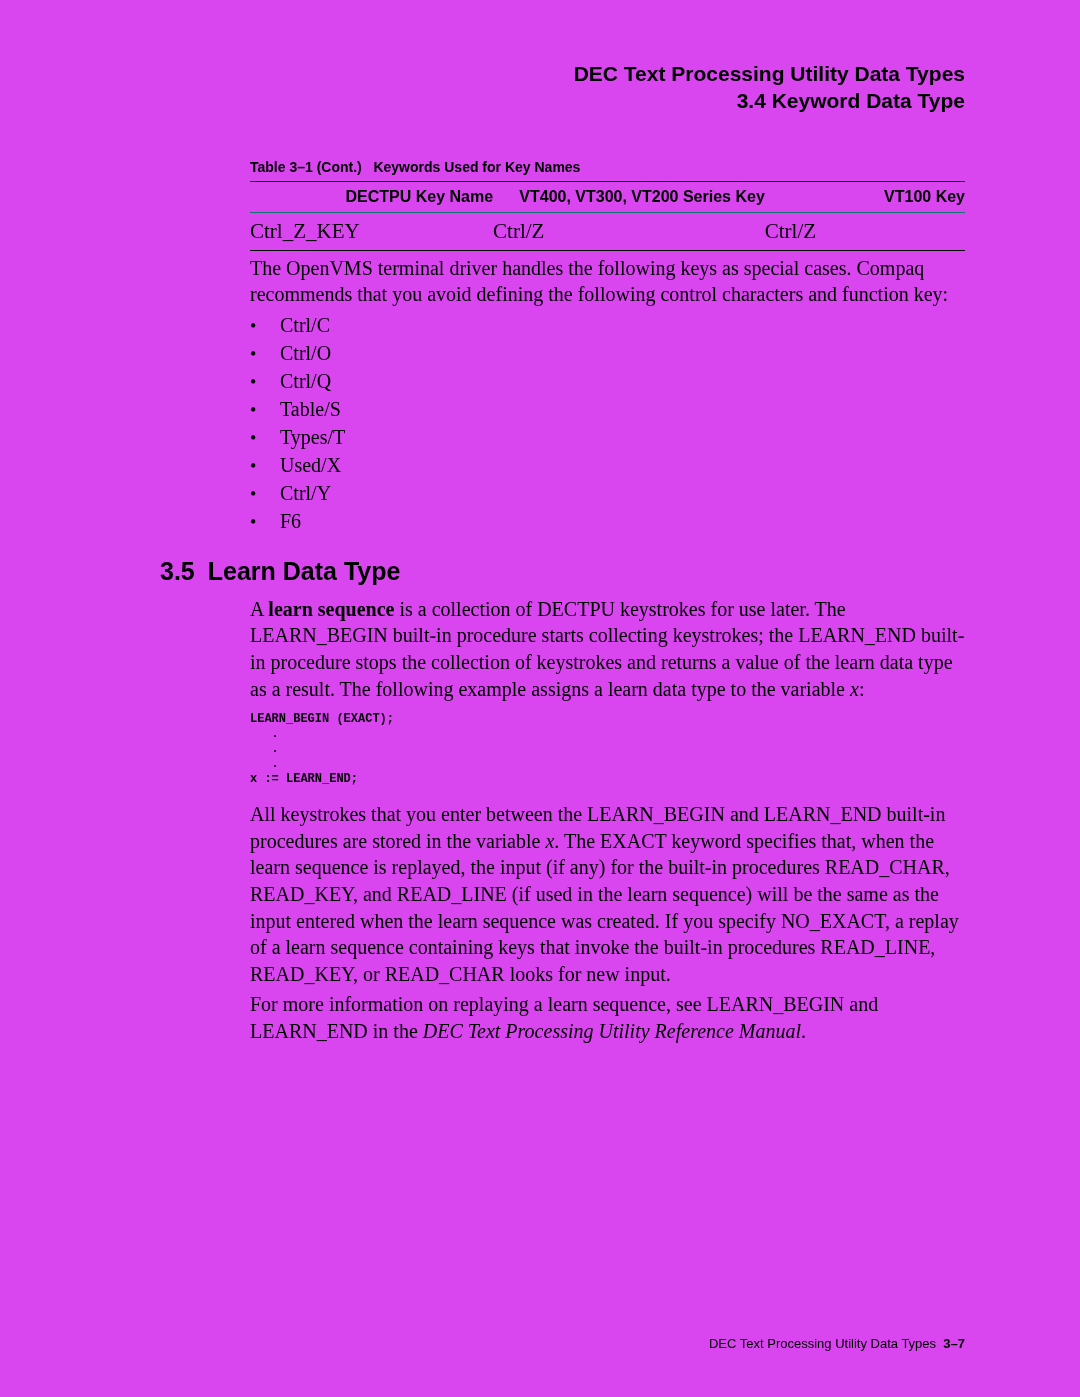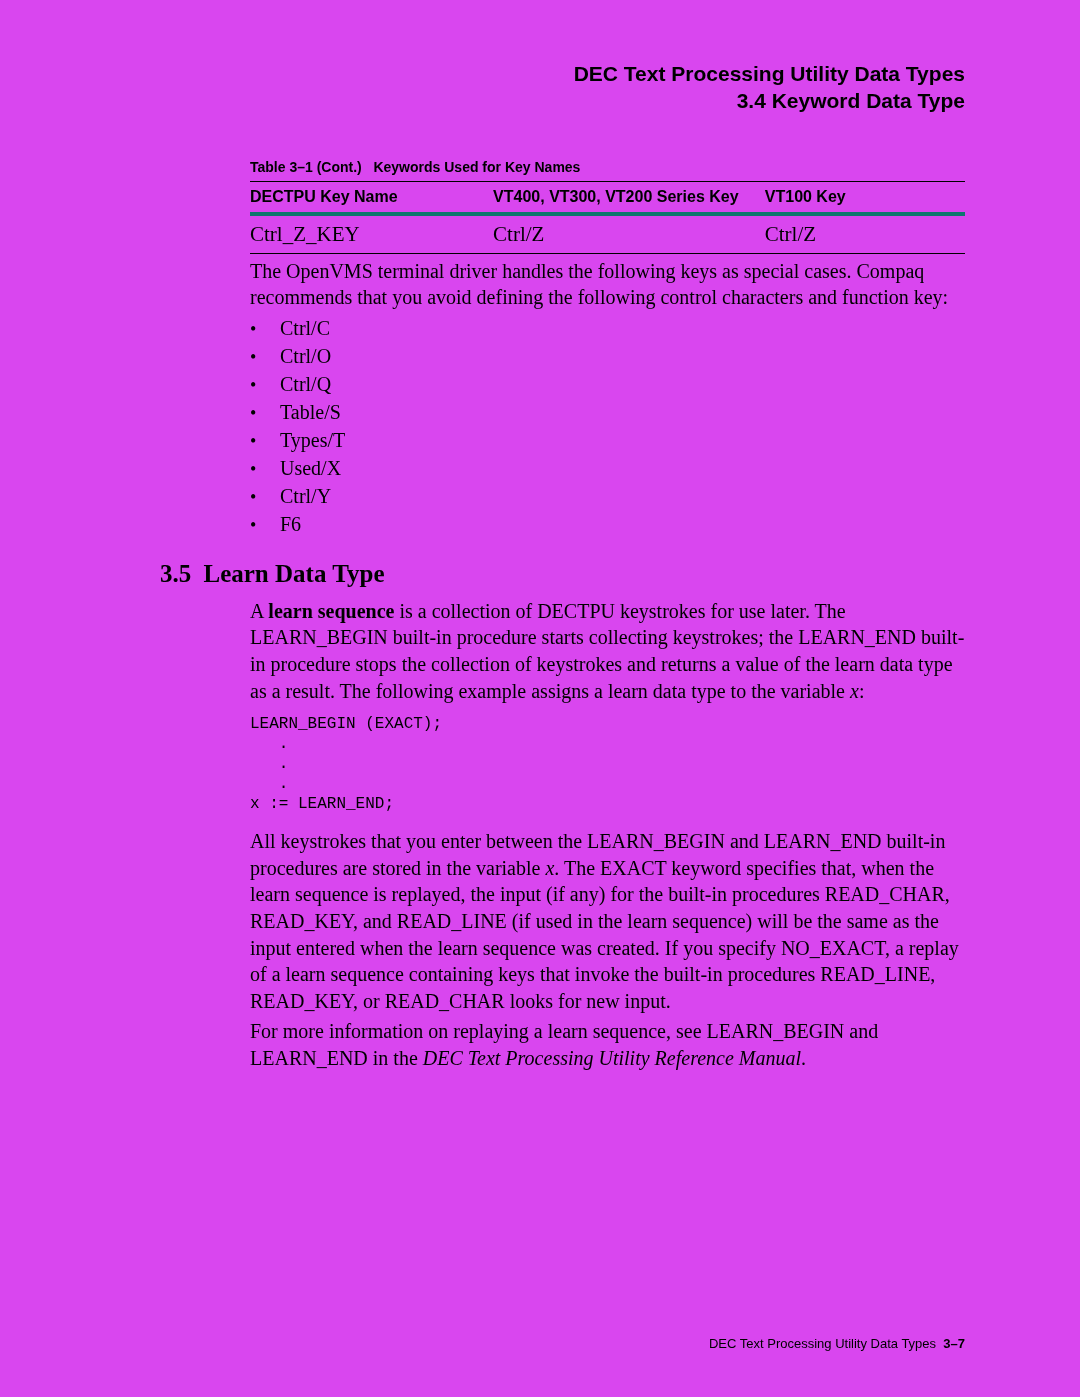--- a/index.html
+++ b/index.html
@@ -36,25 +36,25 @@
   }
   .tbl {
     width: 100%;
     border-collapse: collapse;
     font-size: 18px;
   }
   .tbl th {
     font-family: Arial, Helvetica, sans-serif;
     font-weight: 700;
     font-size: 16px;
-    text-align: left;
+    text-align: right;
     vertical-align: bottom;
     padding: 6px 0 6px 0;
     border-top: 1.5px solid #000;
-    border-bottom: 4px solid #0f766e;
+    border-bottom: 1px solid #0f766e;
   }
   .tbl td {
     font-family: "Times New Roman", Times, serif;
     font-size: 21px;
     padding: 6px 0 6px 0;
     border-bottom: 1.5px solid #000;
   }
   .para {
     font-size: 20px;
     line-height: 1.33;
@@ -71,34 +71,35 @@
     align-items: baseline;
     margin: 5px 0;
   }
   ul.keys li .bullet {
     width: 30px;
     display: inline-block;
     text-align: left;
     font-size: 18px;
   }
   .section-heading {
-    font-family: Liberation Serif, serif;
+    font-family: Liberation Sans, sans-serif;
     font-weight: 700;
     font-size: 25px;
     margin: 14px 0 10px -90px;
   }
   .section-number { margin-right: 6px; }
   .bold { font-weight: 700; }
   .italic { font-style: italic; }
   pre.code {
     font-family: "Courier New", Courier, monospace;
-    font-size: 16px;
+    font-size: 12px;
     line-height: 1.25;
     margin: 10px 0 14px 0;
     white-space: pre;
+    font-weight: bold;
   }
   .footer {
     position: absolute;
     bottom: 46px;
     right: 115px;
     font-family: Arial, Helvetica, sans-serif;
     font-size: 13px;
   }
   .footer .pagenum { font-weight: 700; }
 </style>

